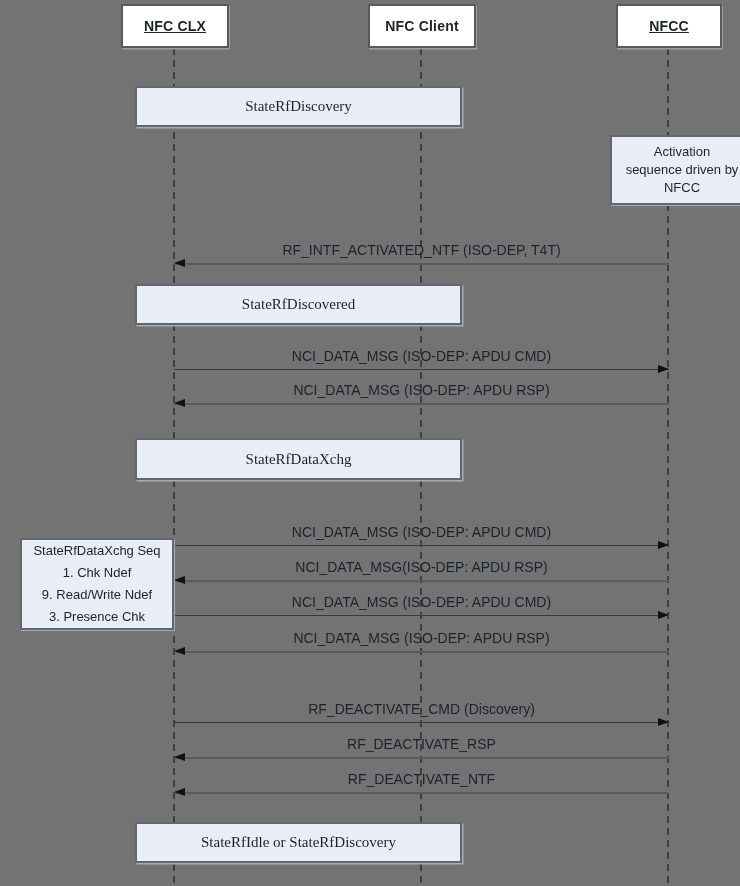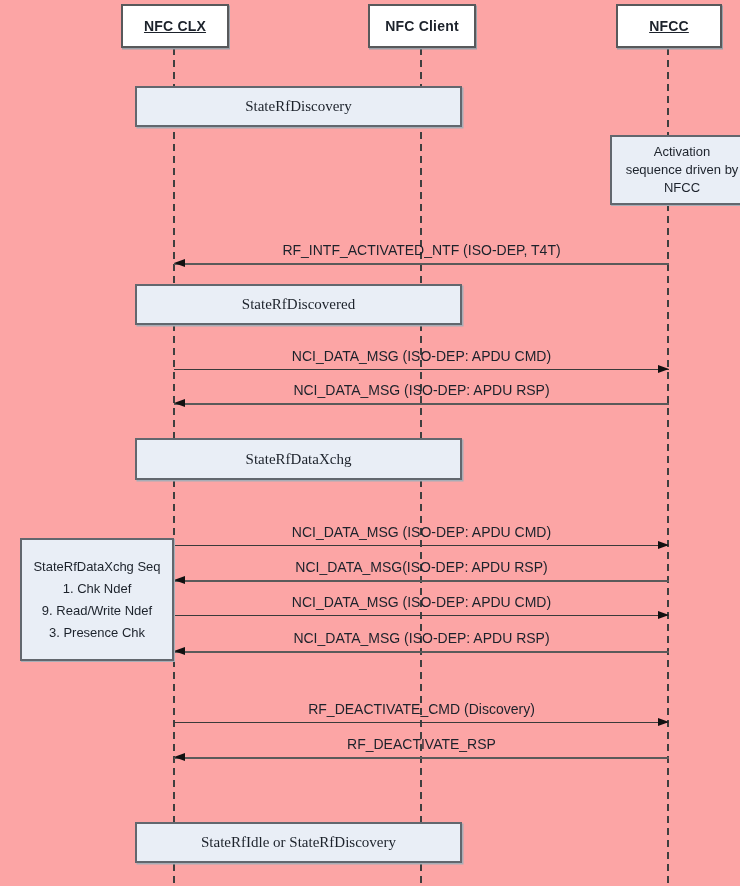--- a/index.html
+++ b/index.html
@@ -1,17 +1,17 @@
 <!DOCTYPE html>
 <html><head>
 <meta charset="utf-8">
 <style>
   html,body{margin:0;padding:0;background:#ffffff;}
   .canvas{
-    position:relative;width:740px;height:886px;background:#fca5a5;
+    position:relative;width:740px;height:886px;background:#737373;
     font-family:"Liberation Sans","DejaVu Sans",sans-serif;
     color:#1c222b;overflow:hidden;
   }
   
   .lifeline{
     position:absolute;top:48px;height:836px;width:2px;
     background:repeating-linear-gradient(to bottom,#3f3f3f 0 7px,transparent 7px 12px);
     z-index:0;
   }
   
@@ -34,21 +34,21 @@
   }
   
   .note{
     position:absolute;background:#e9eef6;border:2px solid #62676e;
     box-sizing:border-box;z-index:2;text-align:center;font-size:13px;
     display:flex;flex-direction:column;justify-content:center;
     box-shadow:1px 1px 0 #a7adb6;
     margin-left:17px;
   }
   .note-activation{left:593px;top:135px;width:144px;height:70px;line-height:18px;}
-  .note-seq{left:3px;top:538px;width:154px;height:123px;line-height:22px;text-align:center;}
+  .note-seq{left:3px;top:538px;width:154px;height:92px;line-height:22px;text-align:center;}
   
   .msg{position:absolute;left:174px;width:495px;z-index:1;}
   .msg-label{
     height:17px;line-height:17px;padding-bottom:4px;text-align:center;
     font-size:14px;white-space:nowrap;
   }
   .msg-line{position:relative;height:0;}
   .msg-line.to-right{border-top:1px solid #3a3a3a;}
   .msg-line.to-left{border-top:2px solid #5a5a5a;}
   .ah{position:absolute;width:0;height:0;border-top:4.5px solid transparent;border-bottom:4.5px solid transparent;}
@@ -157,14 +157,20 @@
     </div>
   </div>
 
   <div class="msg" style="top:736px">
     <div class="msg-label">RF_DEACTIVATE_RSP</div>
     <div class="msg-line to-left">
       <span class="ah ah-left"></span>
     </div>
   </div>
 
+  <div class="msg" style="top:771px">
+    <div class="msg-label">RF_DEACTIVATE_NTF</div>
+    <div class="msg-line to-left">
+      <span class="ah ah-left"></span>
+    </div>
+  </div>
 
 </div>
 
 </body></html>

